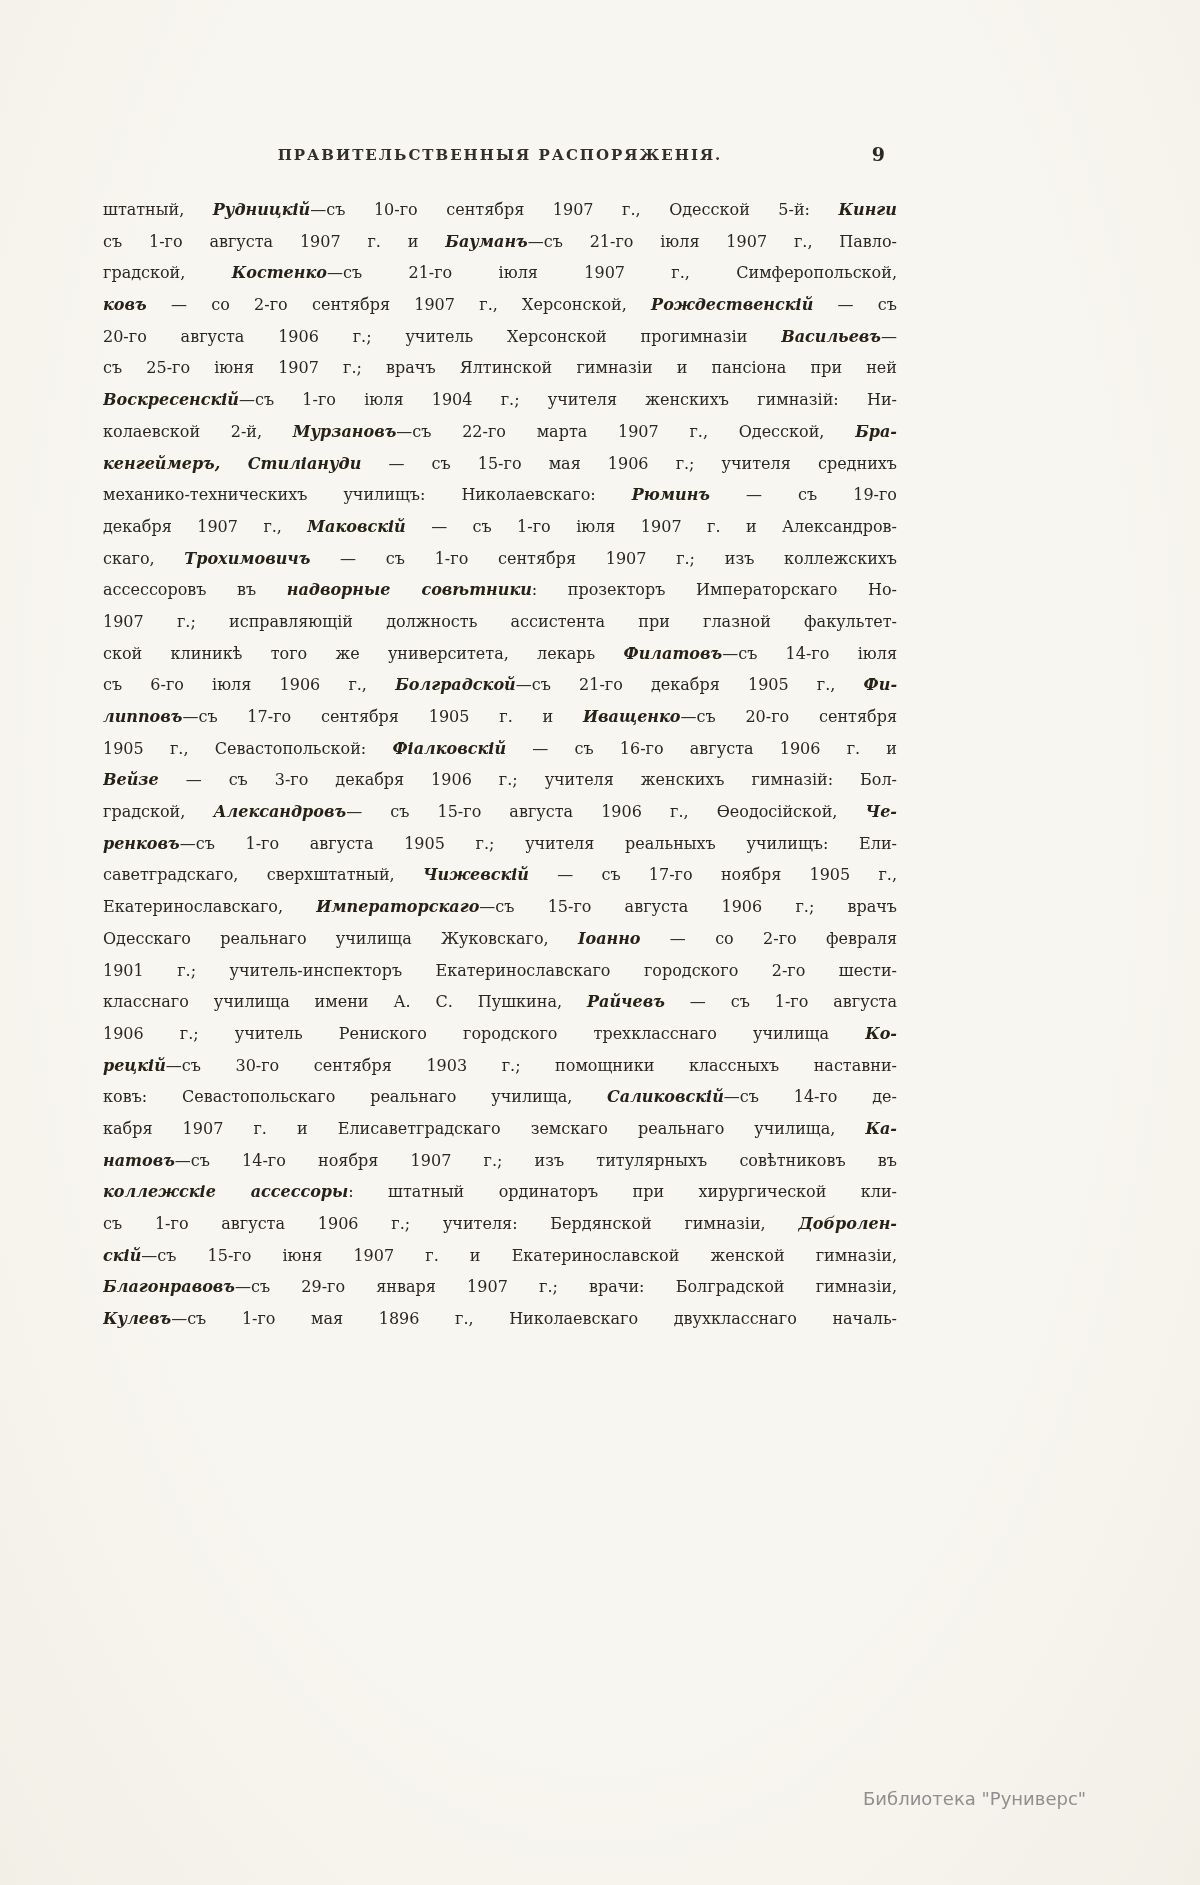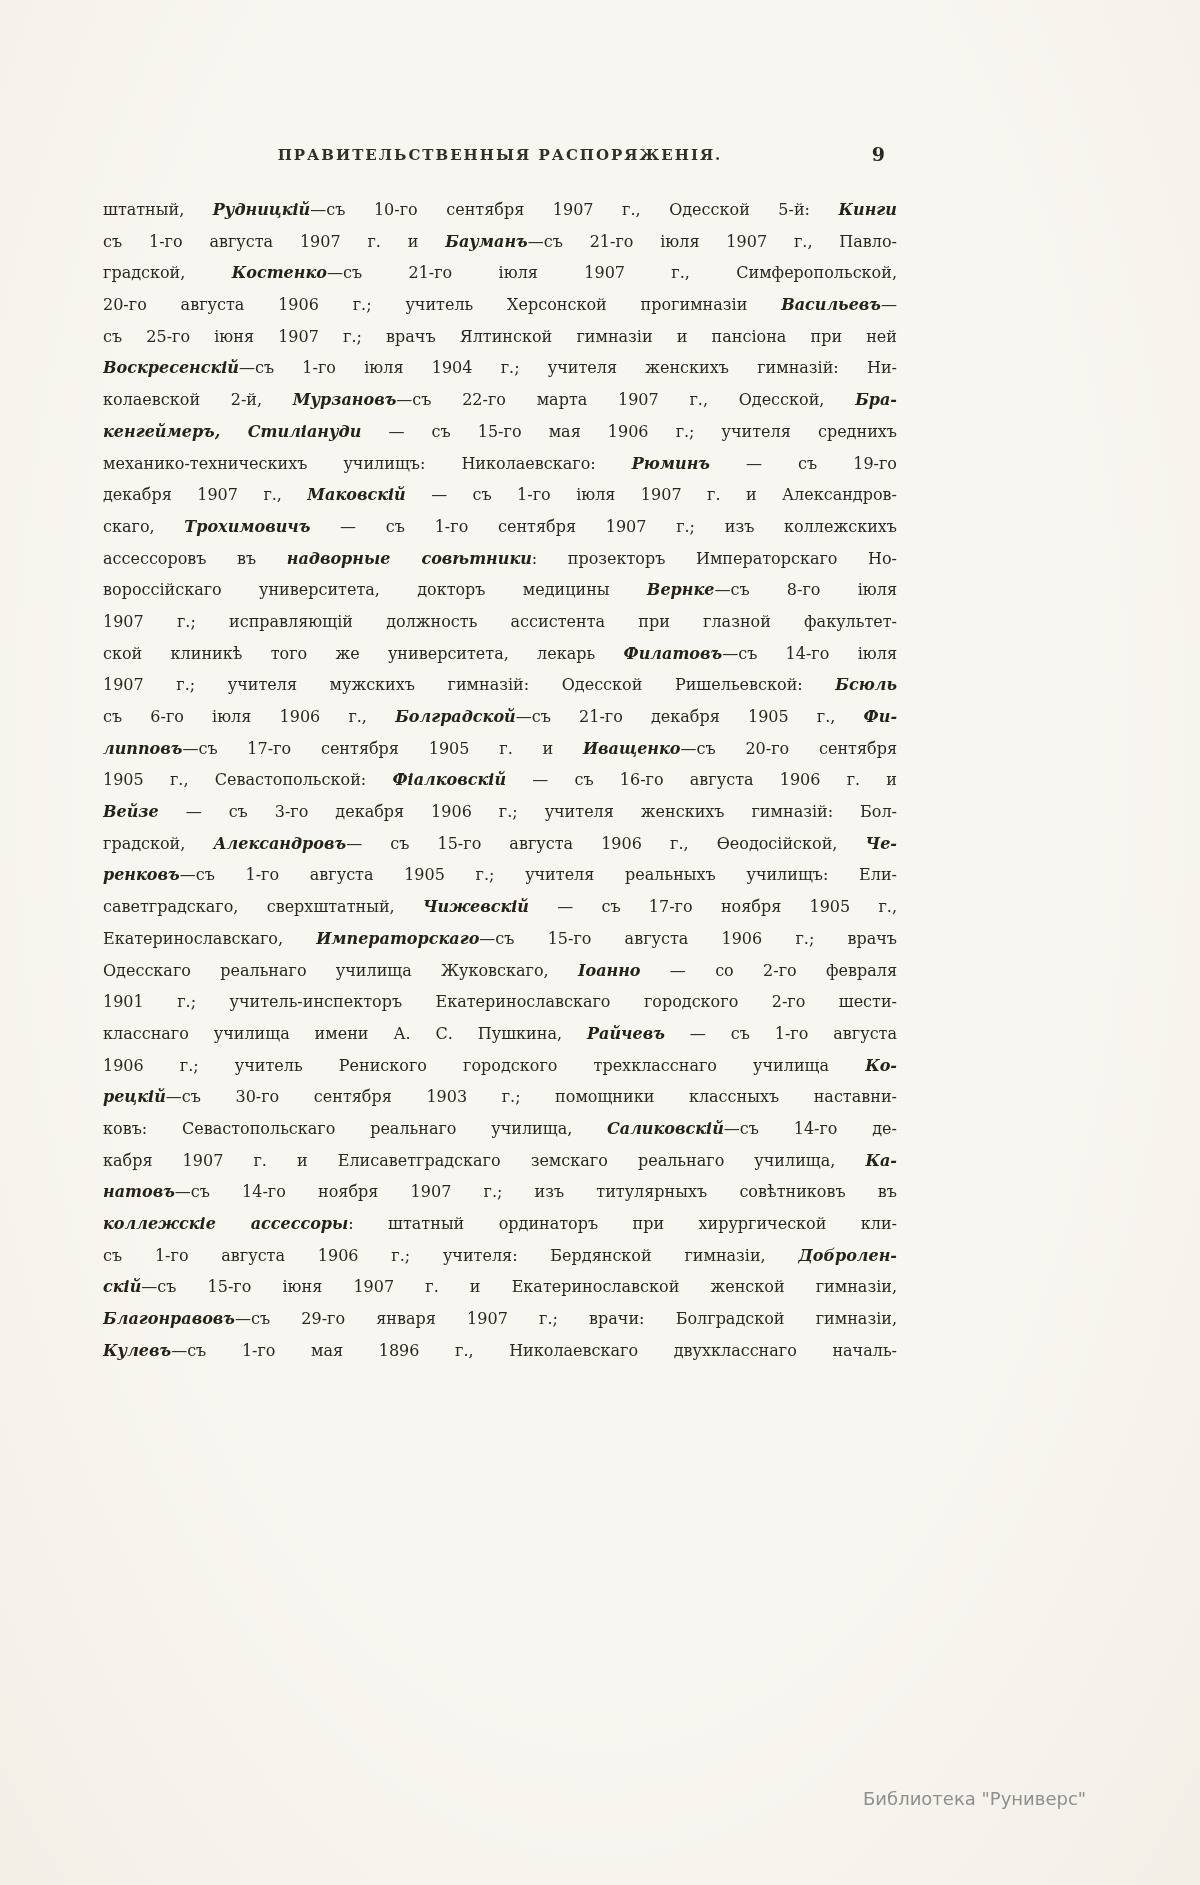--- a/index.html
+++ b/index.html
@@ -80,33 +80,32 @@
 <div class="page">
   <div class="header-row">
     <div class="running-title">ПРАВИТЕЛЬСТВЕННЫЯ РАСПОРЯЖЕНІЯ.</div>
     <div class="page-number">9</div>
   </div>
 
   <div class="body-text">
       <div class="text-line"><span>штатный, </span><span class="name-italic">Рудницкій</span><span>—съ 10-го сентября 1907 г., Одесской 5-й: </span><span class="name-italic">Кинги</span></div>
       <div class="text-line"><span>съ 1-го августа 1907 г. и </span><span class="name-italic">Бауманъ</span><span>—съ 21-го іюля 1907 г., Павло-</span></div>
       <div class="text-line"><span>градской, </span><span class="name-italic">Костенко</span><span>—съ 21-го іюля 1907 г., Симферопольской, </span></div>
+      <div class="text-line"><span class="name-italic">ковъ</span><span> — со 2-го сентября 1907 г., Херсонской, </span><span class="name-italic">Рождественскій</span><span> — съ</span></div>
       <div class="text-line"><span>20-го августа 1906 г.; учитель Херсонской прогимназіи </span><span class="name-italic">Васильевъ</span><span>—</span></div>
       <div class="text-line"><span>съ 25-го іюня 1907 г.; врачъ Ялтинской гимназіи и пансіона при ней</span></div>
       <div class="text-line"><span class="name-italic">Воскресенскій</span><span>—съ 1-го іюля 1904 г.; учителя женскихъ гимназій: Ни-</span></div>
       <div class="text-line"><span>колаевской 2-й, </span><span class="name-italic">Мурзановъ</span><span>—съ 22-го марта 1907 г., Одесской, </span><span class="name-italic">Бра-</span></div>
       <div class="text-line"><span class="name-italic">кенгеймеръ, Стиліануди</span><span> — съ 15-го мая 1906 г.; учителя среднихъ</span></div>
       <div class="text-line"><span>механико-техническихъ училищъ: Николаевскаго: </span><span class="name-italic">Рюминъ</span><span> — съ 19-го</span></div>
       <div class="text-line"><span>декабря 1907 г., </span><span class="name-italic">Маковскій</span><span> — съ 1-го іюля 1907 г. и Александров-</span></div>
       <div class="text-line"><span>скаго, </span><span class="name-italic">Трохимовичъ</span><span> — съ 1-го сентября 1907 г.; изъ коллежскихъ</span></div>
       <div class="text-line"><span>ассессоровъ въ </span><span class="name-italic">надворные совѣтники</span><span>: прозекторъ Императорскаго Но-</span></div>
-      <div class="text-line"><span>вороссійскаго университета, докторъ медицины </span><span class="name-italic">Вернке</span><span>—съ 8-го іюля</span></div>
       <div class="text-line"><span>1907 г.; исправляющій должность ассистента при глазной факультет-</span></div>
       <div class="text-line"><span>ской клиникѣ того же университета, лекарь </span><span class="name-italic">Филатовъ</span><span>—съ 14-го іюля</span></div>
-      <div class="text-line"><span>1907 г.; учителя мужскихъ гимназій: Одесской Ришельевской: </span><span class="name-italic">Бсюль</span></div>
       <div class="text-line"><span>съ 6-го іюля 1906 г., </span><span class="name-italic">Болградской</span><span>—съ 21-го декабря 1905 г., </span><span class="name-italic">Фи-</span></div>
       <div class="text-line"><span class="name-italic">липповъ</span><span>—съ 17-го сентября 1905 г. и </span><span class="name-italic">Иващенко</span><span>—съ 20-го сентября</span></div>
       <div class="text-line"><span>1905 г., Севастопольской: </span><span class="name-italic">Фіалковскій</span><span> — съ 16-го августа 1906 г. и</span></div>
       <div class="text-line"><span class="name-italic">Вейзе</span><span> — съ 3-го декабря 1906 г.; учителя женскихъ гимназій: Бол-</span></div>
       <div class="text-line"><span>градской, </span><span class="name-italic">Александровъ</span><span>— съ 15-го августа 1906 г., Ѳеодосійской, </span><span class="name-italic">Че-</span></div>
       <div class="text-line"><span class="name-italic">ренковъ</span><span>—съ 1-го августа 1905 г.; учителя реальныхъ училищъ: Ели-</span></div>
       <div class="text-line"><span>саветградскаго, сверхштатный, </span><span class="name-italic">Чижевскій</span><span> — съ 17-го ноября 1905 г.,</span></div>
       <div class="text-line"><span>Екатеринославскаго, </span><span class="name-italic">Императорскаго</span><span>—съ 15-го августа 1906 г.; врачъ</span></div>
       <div class="text-line"><span>Одесскаго реальнаго училища Жуковскаго, </span><span class="name-italic">Іоанно</span><span> — со 2-го февраля</span></div>
       <div class="text-line"><span>1901 г.; учитель-инспекторъ Екатеринославскаго городского 2-го шести-</span></div>

